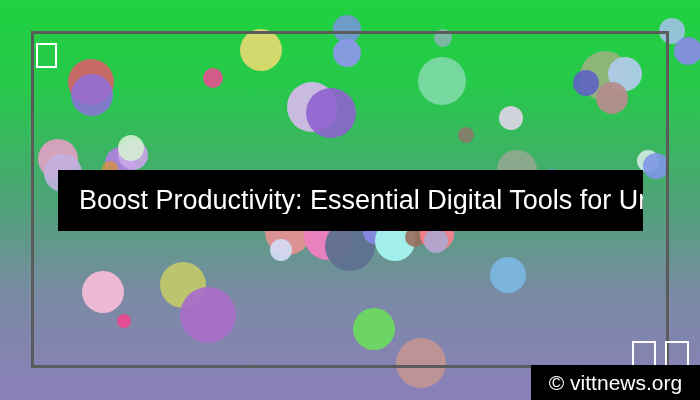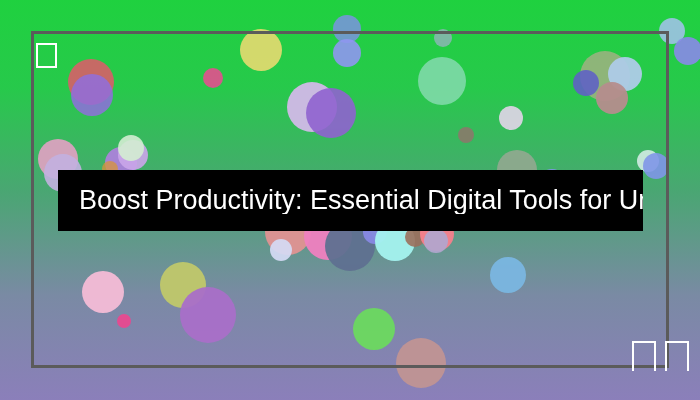--- a/index.html
+++ b/index.html
@@ -160,14 +160,17 @@
   <div class="placeholder-box" id="placeholder-top-left"></div>
 
   <div class="placeholder-box" id="placeholder-bottom-a"></div>
 
   <div class="placeholder-box" id="placeholder-bottom-b"></div>
 
   <div id="title-bar">
     <div id="title-text">Boost Productivity: Essential Digital Tools for Un</div>
   </div>
 
+  <div id="watermark-bar">
+    <div id="watermark-text">© vittnews.org</div>
+  </div>
 
 </div>
 
 </body></html>

